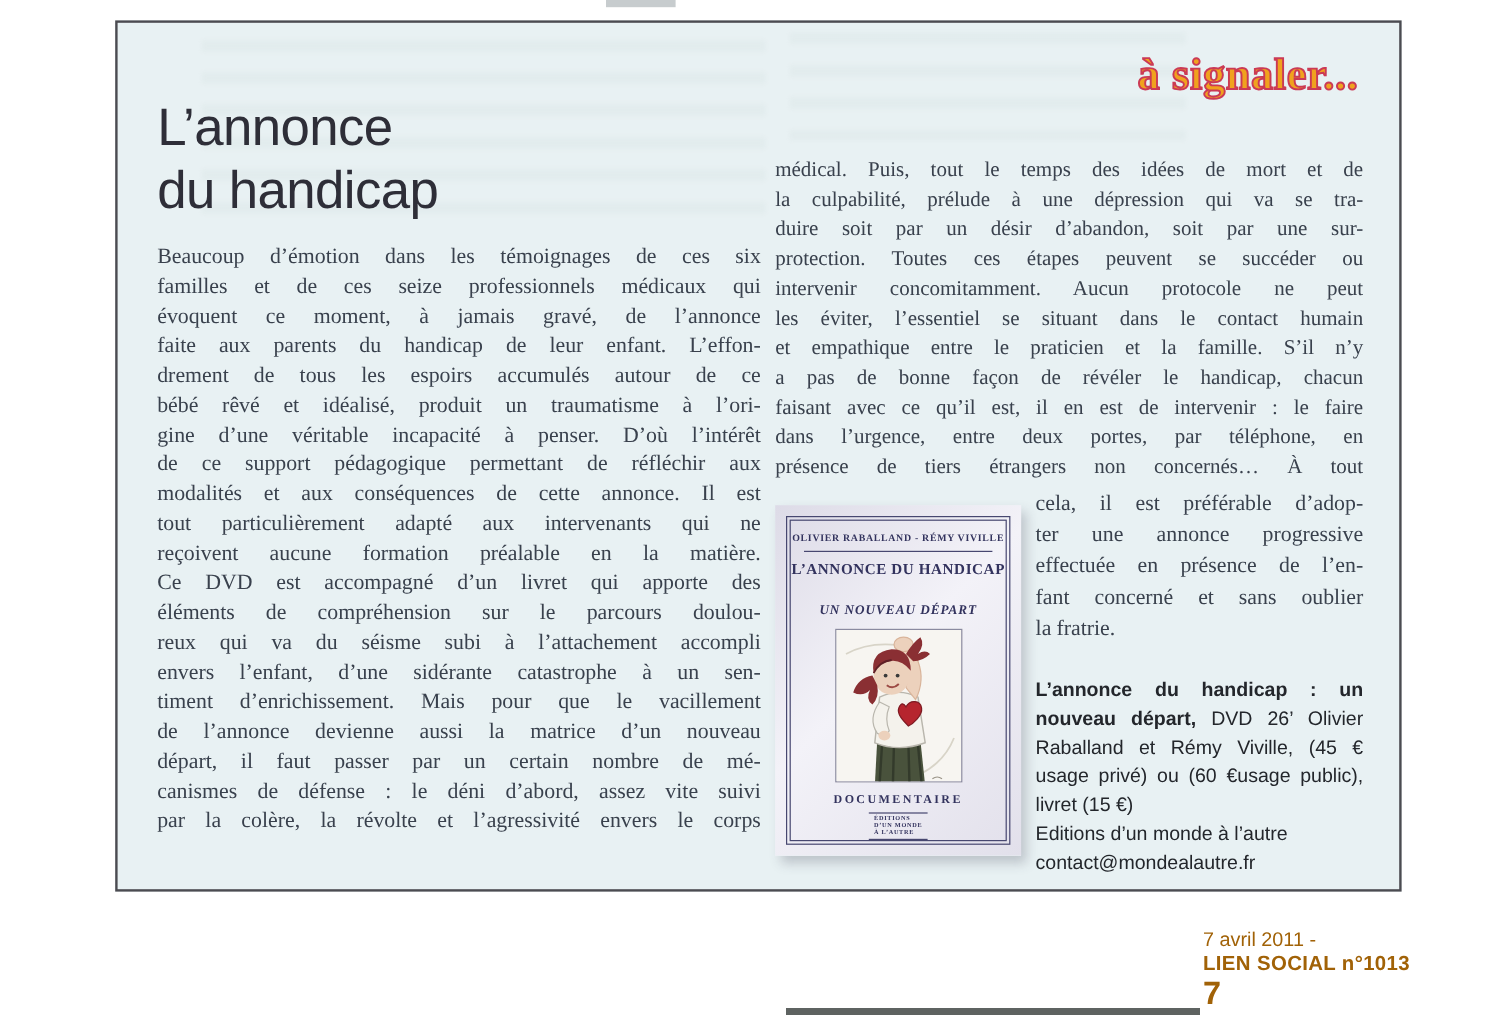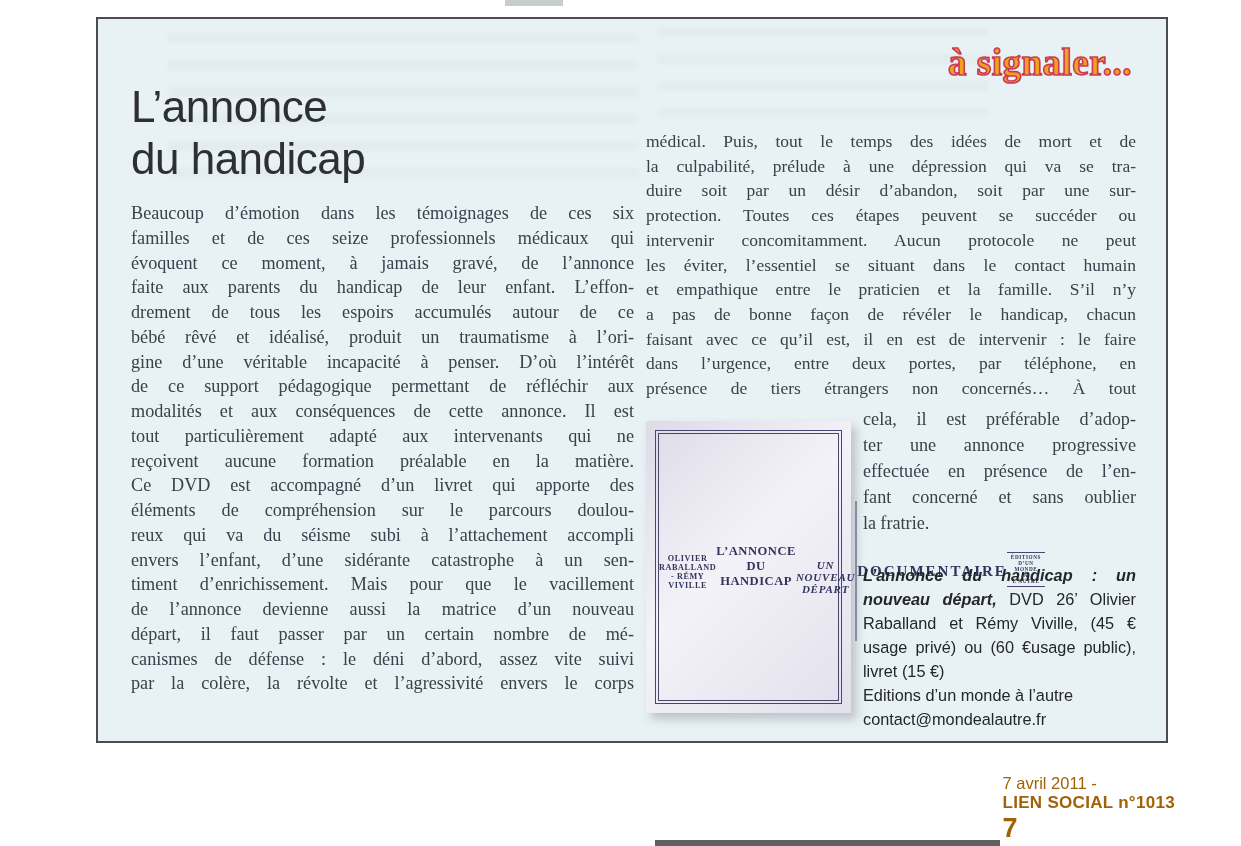--- a/index.html
+++ b/index.html
@@ -29,36 +29,36 @@
             font-size:18.2px;line-height:24.75px;color:#39414d;}
   .col-right{position:absolute;left:548px;top:110px;width:490px;color:#39414d;}
   .part1{font-size:17.5px;line-height:24.7px;}
   .media-row{display:flex;margin-top:20px;}
   .stack{margin-left:12px;width:273px;margin-top:-15px;}
   .part2{font-size:18.2px;line-height:26px;}
   
   .caption{margin-top:27px;font-family:"Liberation Sans",sans-serif;
            font-size:16.3px;line-height:24px;color:#23262b;}
   .caption .flow{text-align:justify;margin:0;}
-  .cap-title{font-weight:700;font-style:italic;}
+  .cap-title{font-weight:700;}
   
   .cover{width:205px;height:292px;flex:0 0 205px;box-sizing:border-box;
          background:linear-gradient(135deg,#dddbe7 0%,#f3f2f8 45%,#e2e0eb 100%);
          box-shadow:5px 6px 9px rgba(60,60,80,.25);padding:9px 9px;}
   .cover-frame{height:100%;box-sizing:border-box;border:1px solid #474770;padding:2px;}
   .cover-frame-inner{height:100%;box-sizing:border-box;border:1px solid #474770;
-         display:flex;flex-direction:row;align-items:center;color:#33335e;
-         font-family:"Liberation Serif",serif;text-align:center;}
+         display:flex;flex-direction:column;align-items:center;color:#33335e;
+         font-family:"Liberation Serif",serif;}
   .cover-authors{margin-top:10px;font-size:8.2px;font-weight:700;letter-spacing:.6px;}
   .cover-rule{width:88%;border-bottom:1px solid #474770;margin:6px 0 7px;}
   .cover-title{font-size:12.6px;font-weight:700;letter-spacing:.5px;}
   .cover-subtitle{font-size:11px;font-weight:700;font-style:italic;letter-spacing:.8px;margin-top:21px;}
   .illus-box{width:104px;height:138px;border:1px solid #8a8aa0;background:#f7f5f1;
              margin-top:9px;overflow:hidden;}
-  .cover-genre{font-size:15px;font-weight:700;letter-spacing:2px;margin-top:9px;}
+  .cover-genre{font-size:10px;font-weight:700;letter-spacing:2px;margin-top:9px;}
   .cover-pub{margin-top:5px;border-top:1px solid #474770;border-bottom:1px solid #474770;
              padding:1.5px 4px;font-size:5.2px;font-weight:700;letter-spacing:.6px;line-height:6px;}
   
   .footer{position:absolute;top:774px;right:78px;display:flex;align-items:baseline;
           font-family:Liberation Sans, sans-serif;color:#a16207;flex-direction:column;}
   .footer .date{font-size:16.5px;}
   .footer .mag{font-weight:700;font-size:17px;letter-spacing:.3px;text-align:right;}
   .footer .pn{font-weight:700;font-size:27px;margin-left:12px;}
   
   .scan-strip{position:absolute;left:655px;top:840px;width:345px;height:6px;

